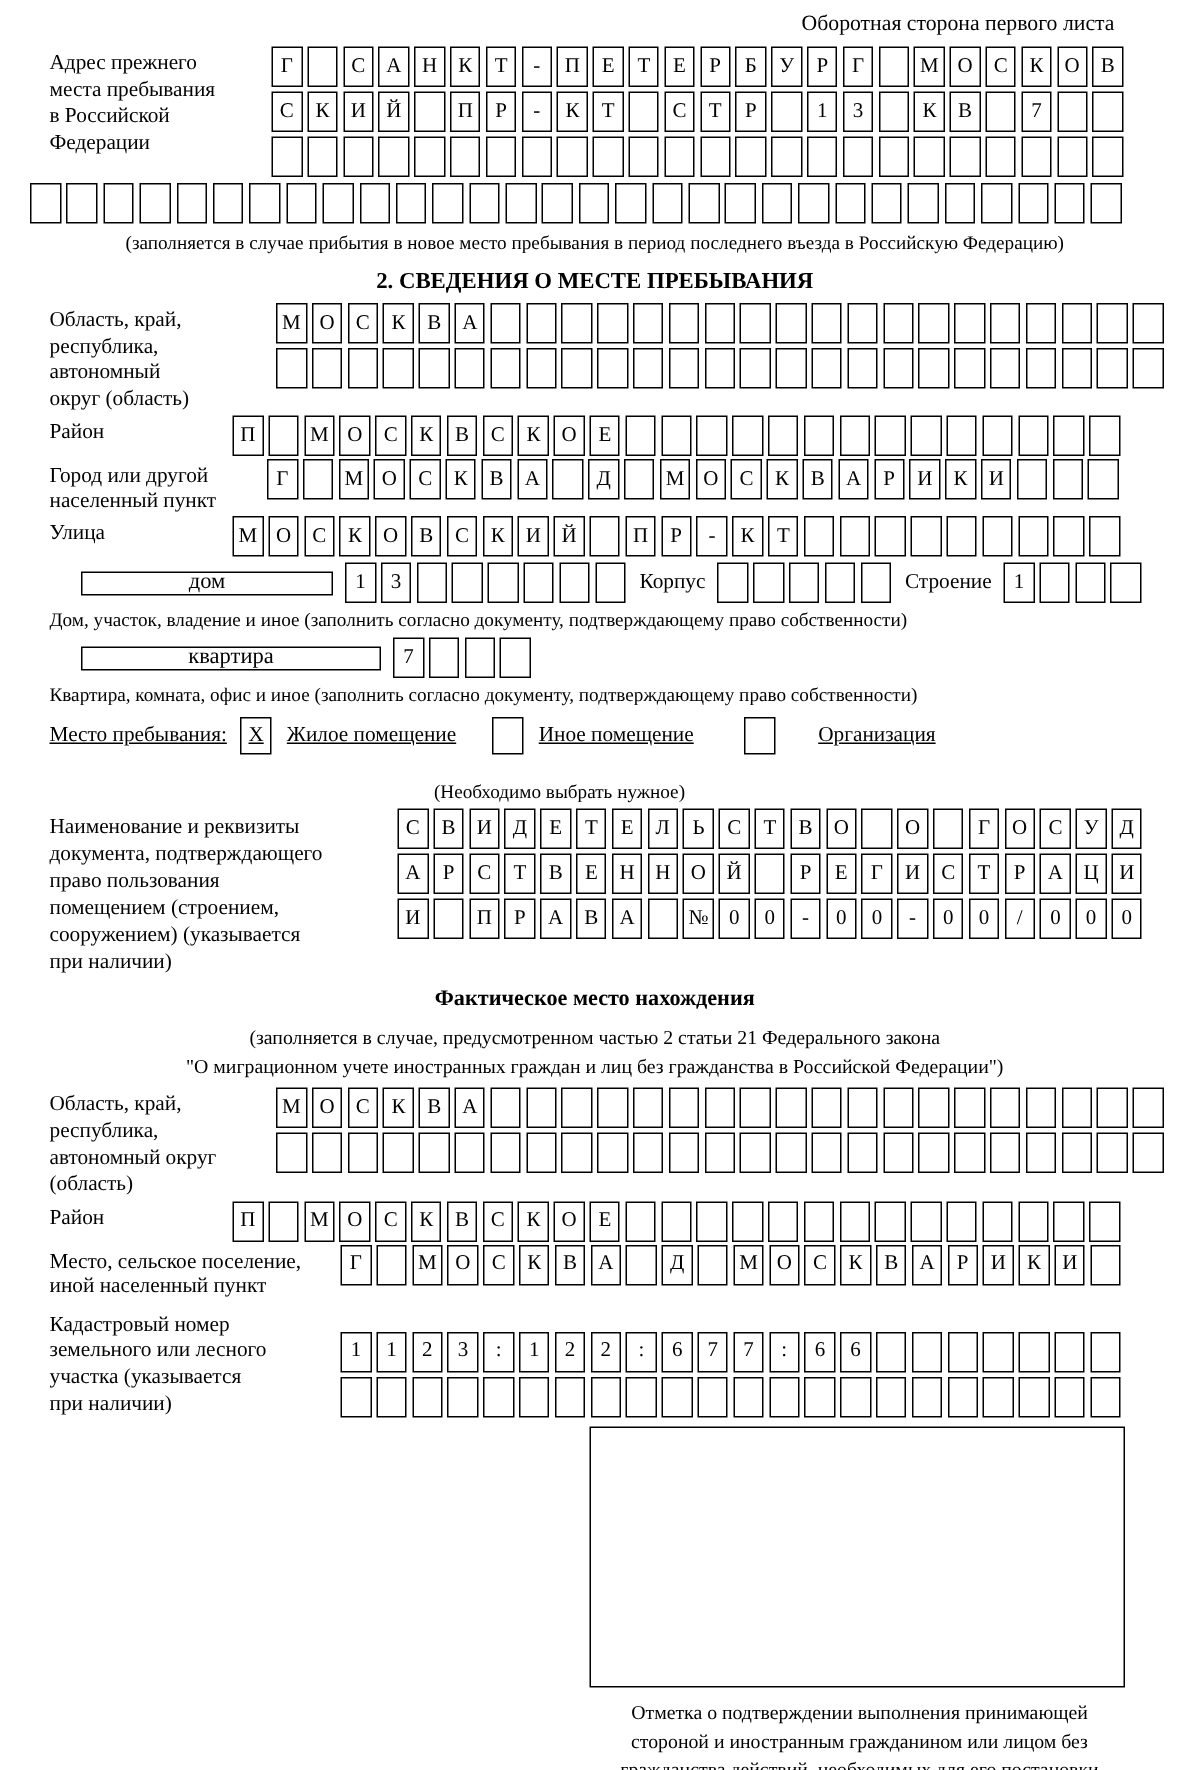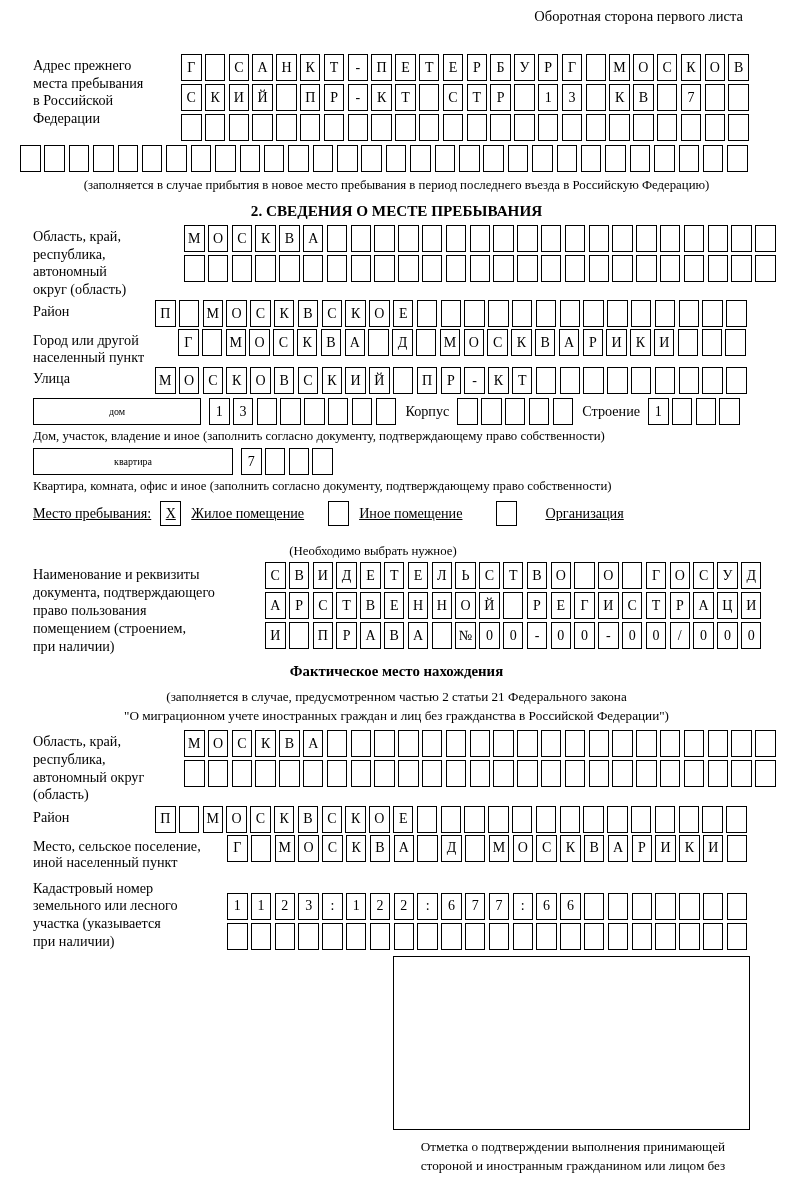--- a/index.html
+++ b/index.html
@@ -31,22 +31,22 @@
 
   .note { text-align:center; font-size:12.8px; margin-top:6px; }
   .title { text-align:center; font-weight:bold; font-size:15.2px; margin-top:9px; }
   .subtitle { text-align:center; font-weight:bold; font-size:14.8px; margin-top:8px; }
   .note2 { text-align:center; font-size:13.2px; line-height:19px; margin-top:7px; }
 
   .mt2 { margin-top:2px; } .mt3 { margin-top:3px;gap:20px; } .mt5 { margin-top:5px;gap:36px; } .mt6 { margin-top:6px; }
 
   .house-row { display:flex; align-items:center; margin-top:4px; }
   .wide-box {
-    flex:none; height:27px; border:1.5px solid #000;
-    display:flex; align-items:center; justify-content:center; font-size:10px;
+    flex:none; height:16px; border:1.5px solid #000;
+    display:flex; align-items:center; justify-content:center; font-size:15px;margin-left:21px;
   }
   .dom-box { width:168px; margin-right:8px; }
   .kv-box { width:200px; margin-right:8px; }
   .inline-label { font-size:14.2px; margin:0 8px 0 6px; }
   .caption { font-size:12.8px; margin-top:4px; }
 
   .stay-row { display:flex; align-items:center; margin-top:7px; font-size:14.2px;text-decoration:underline; }
   .stay-label { margin-right:9px; }
   .checkbox {
     flex:none; width:21px; height:25px; border:1.5px solid #000;
@@ -61,21 +61,21 @@
   .stamp-box { margin-left:360px; margin-top:3px; width:357px; height:174px; border:1.6px solid #000; background:#fff; }
   .stamp-caption { margin-left:320px; margin-top:7px; width:440px; text-align:center; font-size:13.2px; line-height:19px; }
 </style>
 </head>
 <body>
 
 <div class="page">
 
   <div class="hdr">Оборотная сторона первого листа</div>
 
-  <div class="frow" style="margin-top:54px;">
+  <div class="frow" style="margin-top:31px;">
     <div class="flabel w148">
       <div>Адрес прежнего</div>
       <div>места пребывания</div>
       <div>в Российской</div>
       <div>Федерации</div>
     </div>
     <div>
       <div class="grow mb">
           <div class="cell">Г</div>
           <div class="cell"></div>
@@ -403,20 +403,21 @@
     <span class="opt-label org-gap" style="margin-right:0;">Организация</span>
   </div>
   <div class="hint">(Необходимо выбрать нужное)</div>
 
   <div class="frow mt3">
     <div class="flabel w212" style="line-height:18px;">
       <div>Наименование и реквизиты</div>
       <div>документа, подтверждающего</div>
       <div>право пользования</div>
       <div>помещением (строением,</div>
+      <div>сооружением) (указывается</div>
       <div>при наличии)</div>
     </div>
     <div>
       <div class="grow mb">
           <div class="cell">С</div>
           <div class="cell">В</div>
           <div class="cell">И</div>
           <div class="cell">Д</div>
           <div class="cell">Е</div>
           <div class="cell">Т</div>

